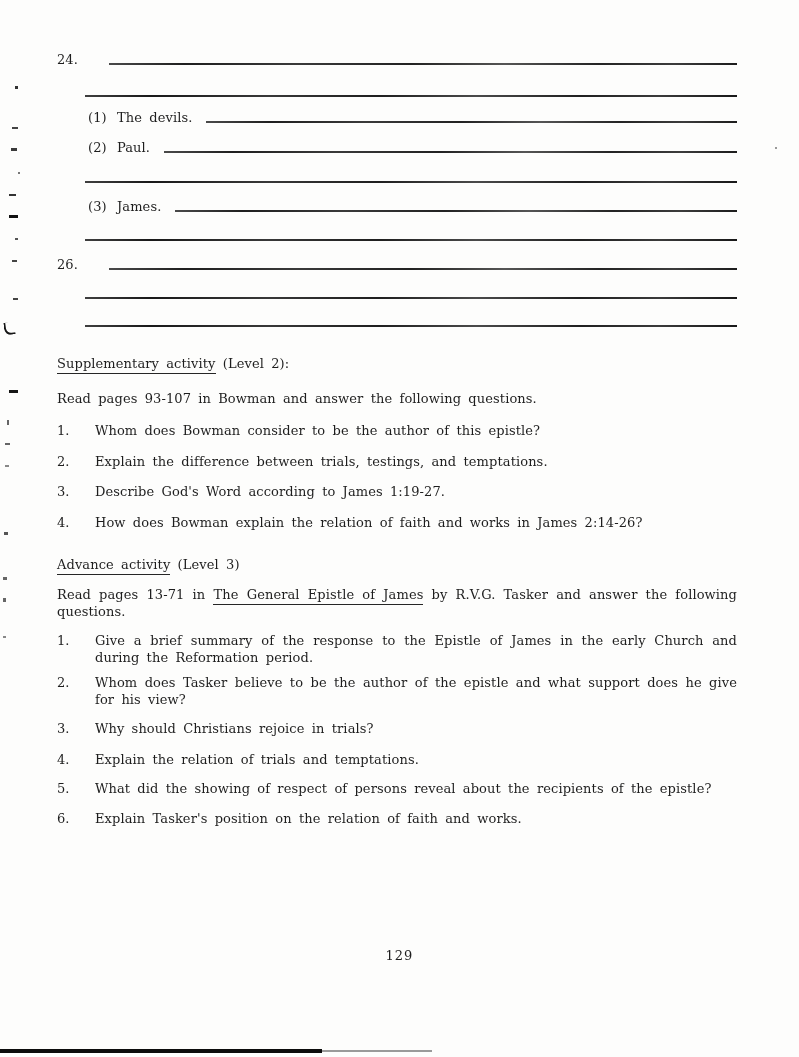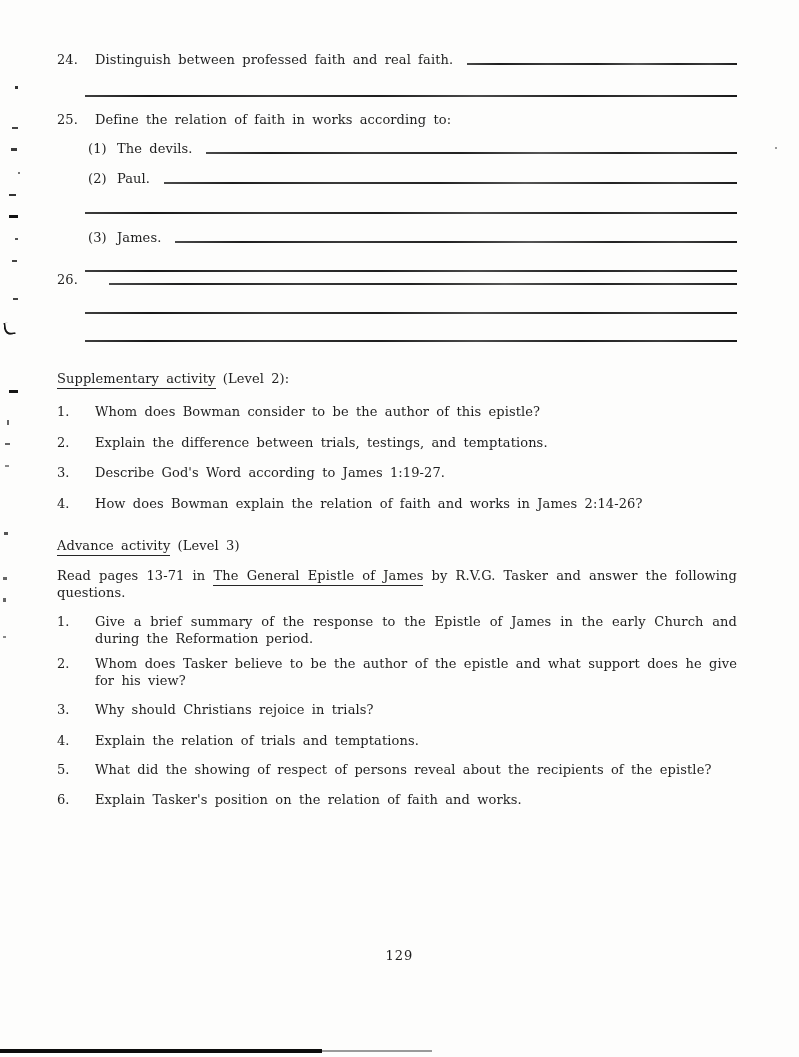--- a/index.html
+++ b/index.html
@@ -56,21 +56,21 @@
     border-bottom-left-radius:7px;
     transform:rotate(-8deg);
   }
   .mt-rule1{margin-top:27px;}
   .mt-q25{margin-top:15px;}
   .mt-sub1{margin-top:13px;}
   .mt-sub2{margin-top:14px;}
   .mt-rule2{margin-top:25px;}
   .mt-sub3{margin-top:16px;}
   .mt-rule3{margin-top:24px;}
-  .mt-q26{}
+  .mt-q26{margin-top:16px;}
   .mt-rule4{margin-top:24px;}
   .mt-rule5{margin-top:26px;}
   .mt-suptitle{margin-top:28px;}
   .mt-supintro{margin-top:17px;}
   .mt-s1{margin-top:15px;}
   .mt-s2{margin-top:14px;}
   .mt-s3{margin-top:13px;}
   .mt-s4{margin-top:14px;}
   .mt-advtitle{margin-top:25px;}
   .mt-advintro{margin-top:12px;}
@@ -82,29 +82,24 @@
   .mt-a6{margin-top:13px;}
 </style>
 </head>
 <body>
 
 <div class="page">
   <div class="content">
 
     <div class="qrow">
       <span class="qnum">24.</span>
-      <span class="qtext">Distinguish between professed faith and real faith.</span>
       <span class="fill"></span>
     </div>
     <div class="rule mt-rule1"></div>
 
-    <div class="qrow mt-q25">
-      <span class="qnum">25.</span>
-      <span class="qtext">Define the relation of faith in works according to:</span>
-    </div>
     <div class="srow mt-sub1">
       <span class="snum">(1)</span>
       <span class="qtext">The devils.</span>
       <span class="fill"></span>
     </div>
     <div class="srow mt-sub2">
       <span class="snum">(2)</span>
       <span class="qtext">Paul.</span>
       <span class="fill"></span>
     </div>
@@ -119,20 +114,21 @@
     <div class="qrow mt-q26">
       <span class="qnum">26.</span>
       <span class="fill"></span>
     </div>
     <div class="rule mt-rule4"></div>
     <div class="rule mt-rule5"></div>
 
     <div class="section-title mt-suptitle">
       <span class="u">Supplementary activity</span><span> (Level 2):</span>
     </div>
+    <div class="para mt-supintro">Read pages 93-107 in Bowman and answer the following questions.</div>
 
     <div class="item single mt-s1">
       <span class="qnum">1.</span>
       <span class="body">Whom does Bowman consider to be the author of this epistle?</span>
     </div>
     <div class="item single mt-s2">
       <span class="qnum">2.</span>
       <span class="body">Explain the difference between trials, testings, and temptations.</span>
     </div>
     <div class="item single mt-s3">

